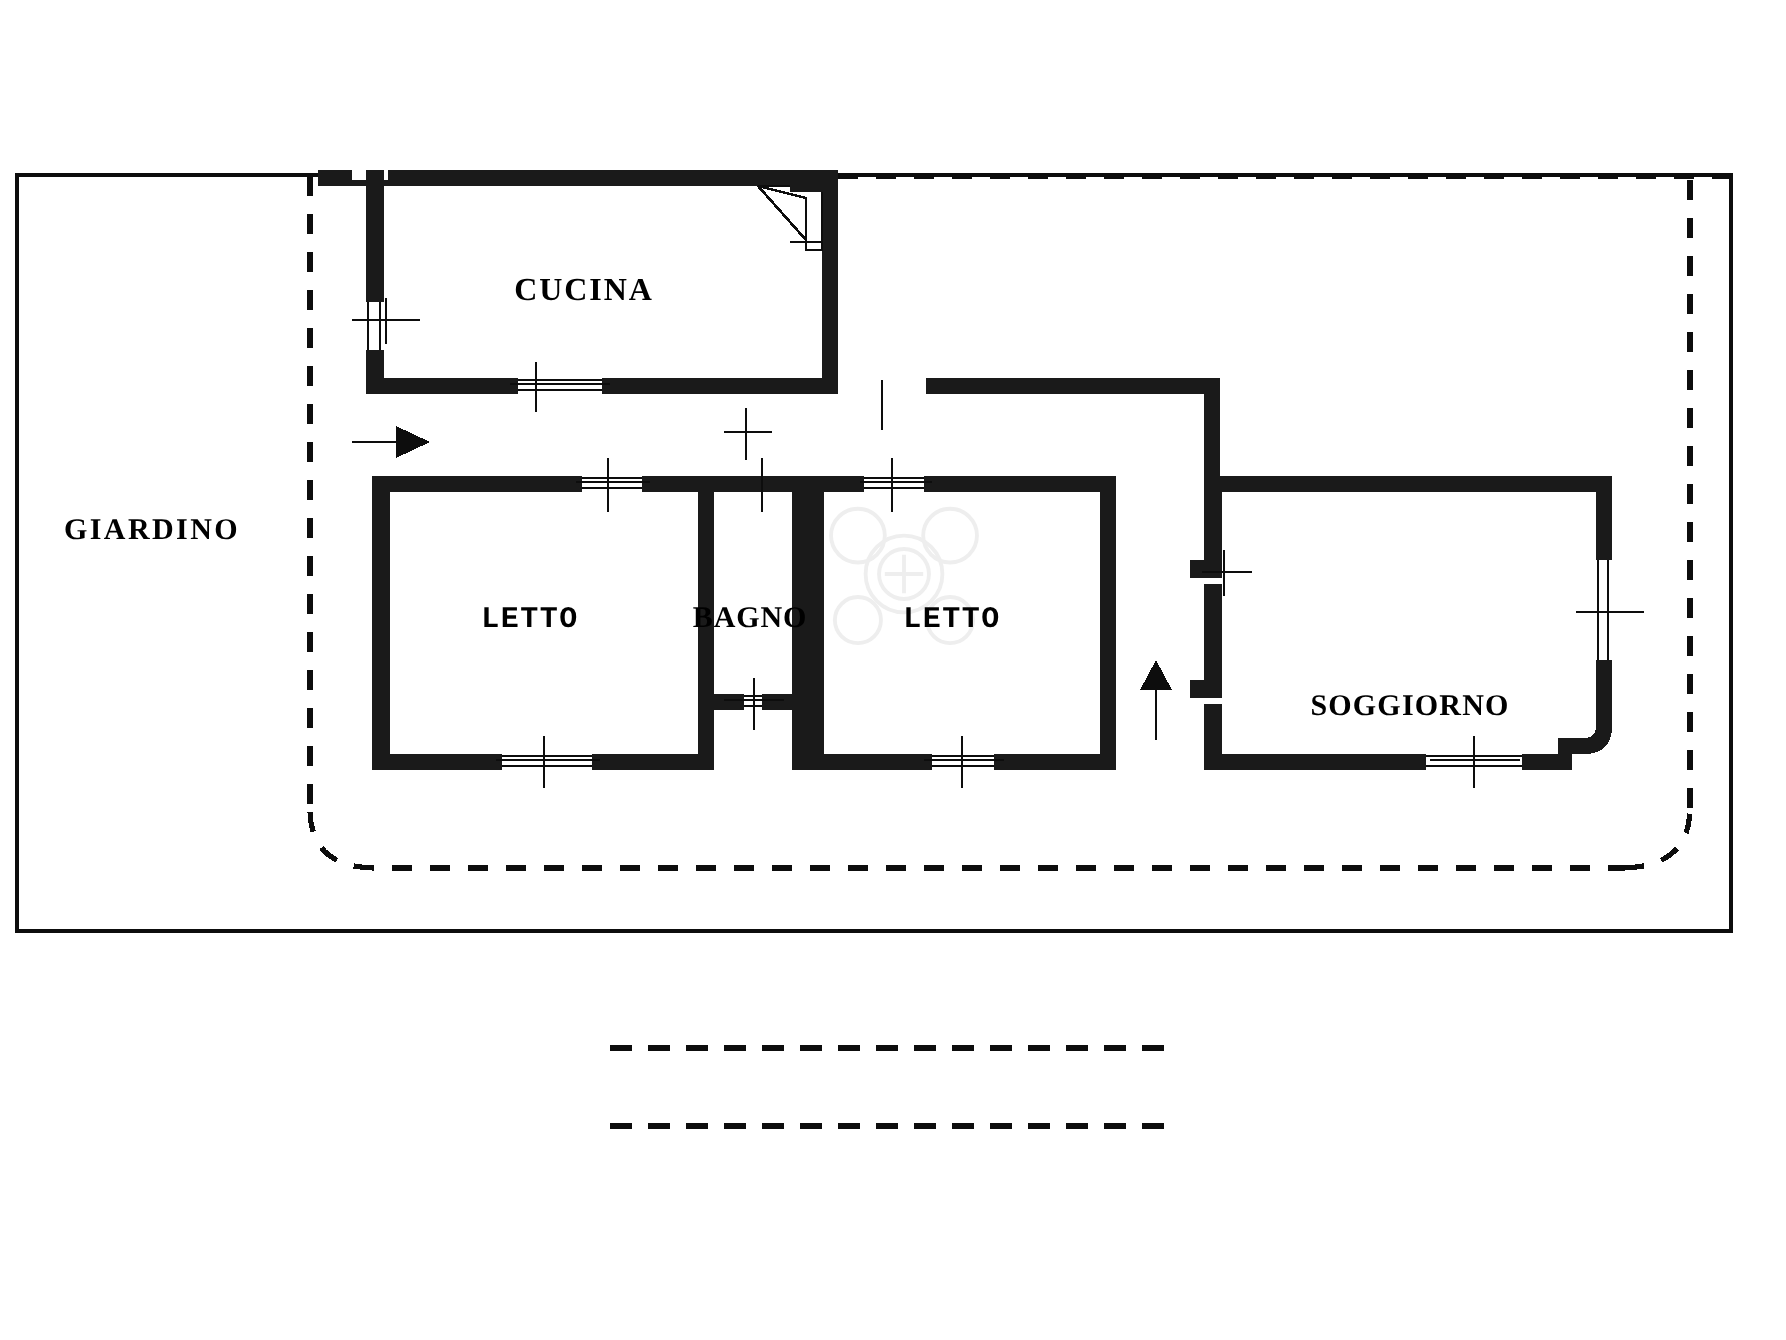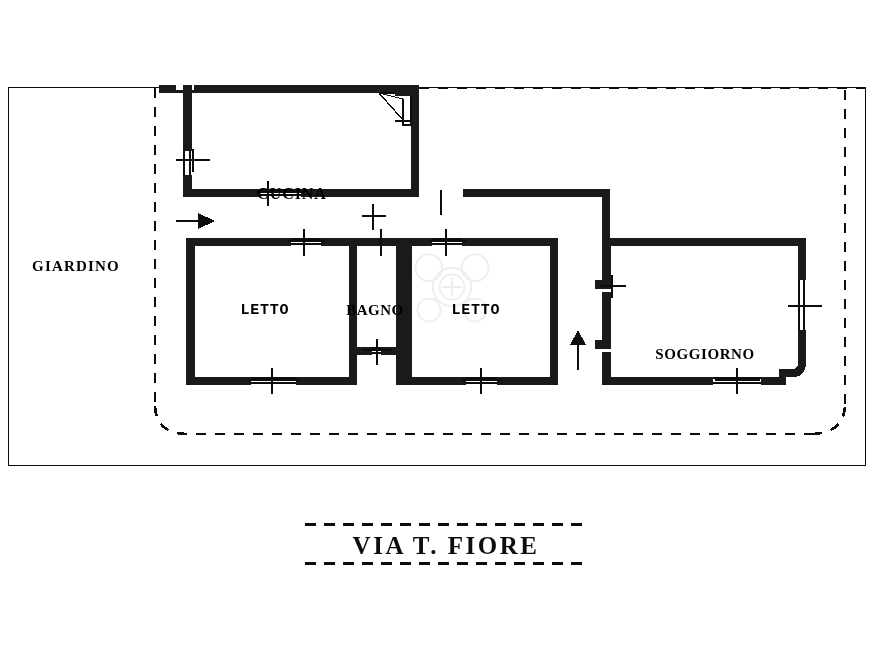--- a/index.html
+++ b/index.html
@@ -289,21 +289,20 @@
       <circle cx="50" cy="50" r="13"></circle>
       <circle cx="26" cy="30" r="14"></circle>
       <circle cx="74" cy="30" r="14"></circle>
       <circle cx="26" cy="74" r="12"></circle>
       <circle cx="74" cy="74" r="12"></circle>
       <path d="M40 50 h20 M50 40 v20"></path>
     </g>
   </svg>
 
   <div class="room-label lbl-giardino" style="left:76px;  top:266px;">GIARDINO</div>
-  <div class="room-label lbl-cucina" style="left:292px; top:146px;margin-top:48px;">CUCINA</div>
+  <div class="room-label lbl-cucina" style="left:292px; top:146px;">CUCINA</div>
   <div class="room-label lbl-letto" style="left:265px; top:310px;">LETTO</div>
   <div class="room-label lbl-bagno" style="left:375px; top:310px;">BAGNO</div>
   <div class="room-label lbl-letto" style="left:476px; top:310px;">LETTO</div>
   <div class="room-label lbl-soggiorno" style="left:705px; top:310px;">SOGGIORNO</div>
 
-  <div class="street-label">VIA  T.  FIORE</div>
 
 </div>
 
 </body></html>

